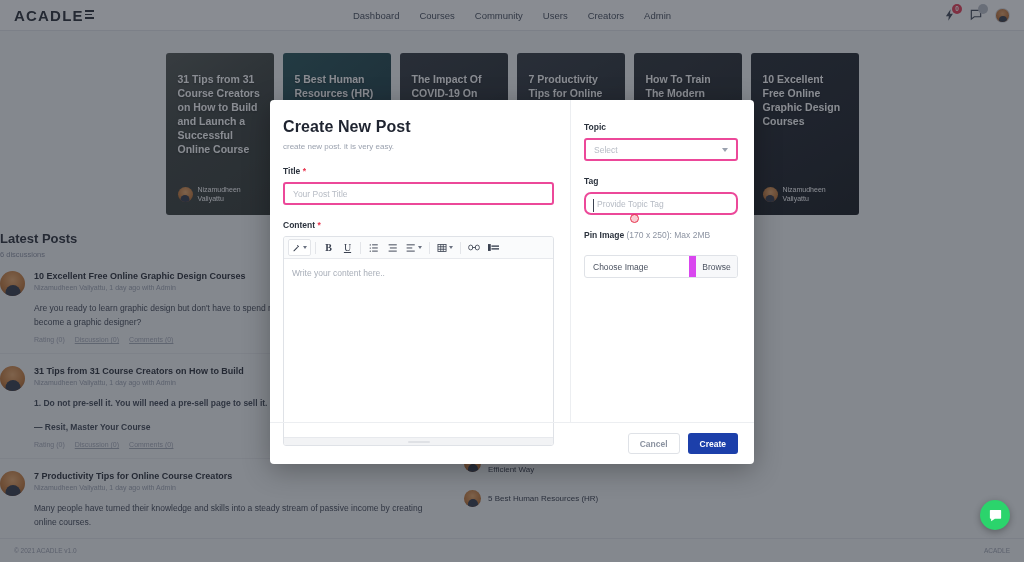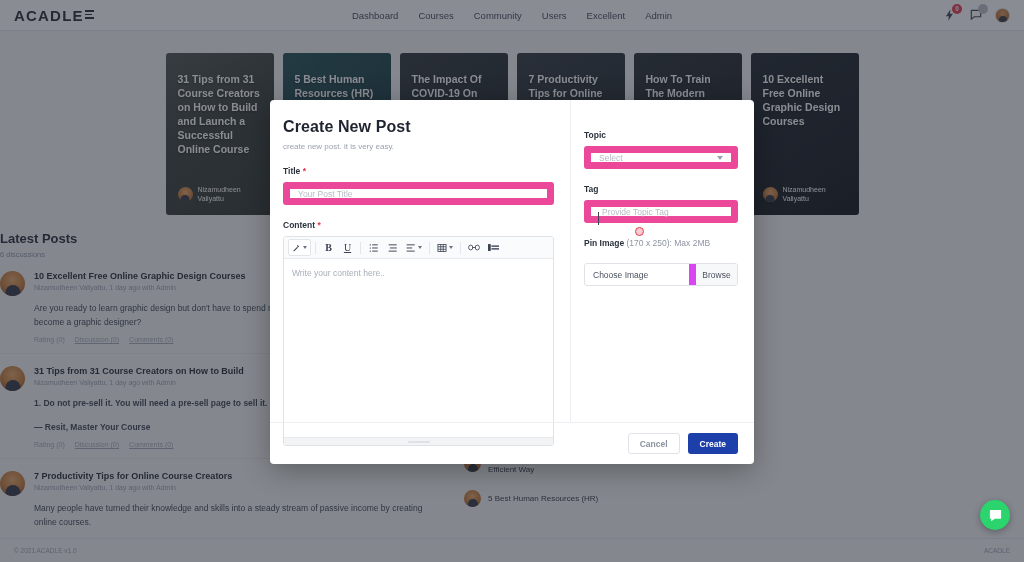--- a/index.html
+++ b/index.html
@@ -177,33 +177,33 @@
   .mright { flex:1; padding:14px 16px 0 13px; border-left:1px solid #eceef1; }
 
   .mtitle { font-size:16px; font-weight:700; color:#1f2430; letter-spacing:.1px;}
   .msub { font-size:8px; color:#9aa1ae; margin-top:6px; }
 
   .flabel { font-size:8.5px; font-weight:700; color:#2b323d; margin: 15px 0 6px 0; }
   .flabel .req { color:#e8344e; font-weight:700; }
   .flabel .muted { font-weight:400; color:#8d94a2; }
 
   .finput {
-    width:100%; height:23px; border:7px solid #ec4899; border-radius:3px;
+    width:100%; height:23px; border:2px solid #ec4899; border-radius:3px;
     background:#fff; font-size:8.5px; color:#b6bbc4; padding:0 8px;
     display:flex; align-items:center; font-family:"Liberation Sans",sans-serif;
   }
   .fselect { position:relative; }
   .fselect .caret {
     position:absolute; right:8px; top:50%; transform:translateY(-50%);
     width:0;height:0;border-left:3px solid transparent;border-right:3px solid transparent;
     border-top:4px solid #9aa1ae;
   }
   .caret-box { position:relative; }
 
-  .taginput { position:relative; }
+  .taginput { position:relative;border-radius:7px; }
   .taginput .caretbar {
     position:absolute; left:7px; top:5px; width:1px; height:13px; background:#3b4250;
   }
   .click-dot {
     position:absolute; left:44px; top:20px; width:9px;height:9px;
     border-radius:50%; border:1.5px solid #e8344e; background:rgba(232,52,78,.25);
   }
 
   
   .filerow { display:flex; width:100%; height:23px; border:1px solid #dfe2e7; border-radius:3px; overflow:hidden;margin-top:15px;}
@@ -266,21 +266,21 @@
           <i></i>
           <i></i>
         </span>
     </div>
 
     <div class="nav">
       <a href="#">Dashboard</a>
       <a href="#">Courses</a>
       <a href="#">Community</a>
       <a href="#">Users</a>
-      <a href="#">Excellent</a>
+      <a href="#">Creators</a>
       <a href="#">Admin</a>
     </div>
 
     <div class="topbar-right">
       <div class="ic">
         <svg viewBox="0 0 24 24">
             <path d="M13 2L5 14h5l-1 8 8-12h-5l1-8z" fill="#3a4150"></path>
           </svg>
         <span class="badge">0</span>
       </div>
@@ -515,21 +515,21 @@
         <div class="earea">
           <span>Write your content here..</span>
         </div>
         <div class="eresize">
             <i></i>
           </div>
       </div>
     </div>
 
     <div class="mright">
-      <div class="flabel" style="margin-top:16px">Topic</div>
+      <div class="flabel" style="margin-top:8px">Topic</div>
       <div class="finput caret-box fselect">
         <span>Select</span>
         <span class="caret"></span>
       </div>
 
       <div class="flabel">Tag</div>
       <div class="finput taginput">
         <span class="caretbar"></span>
         <span style="padding-left:3px">Provide Topic Tag</span>
         <span class="click-dot"></span>

